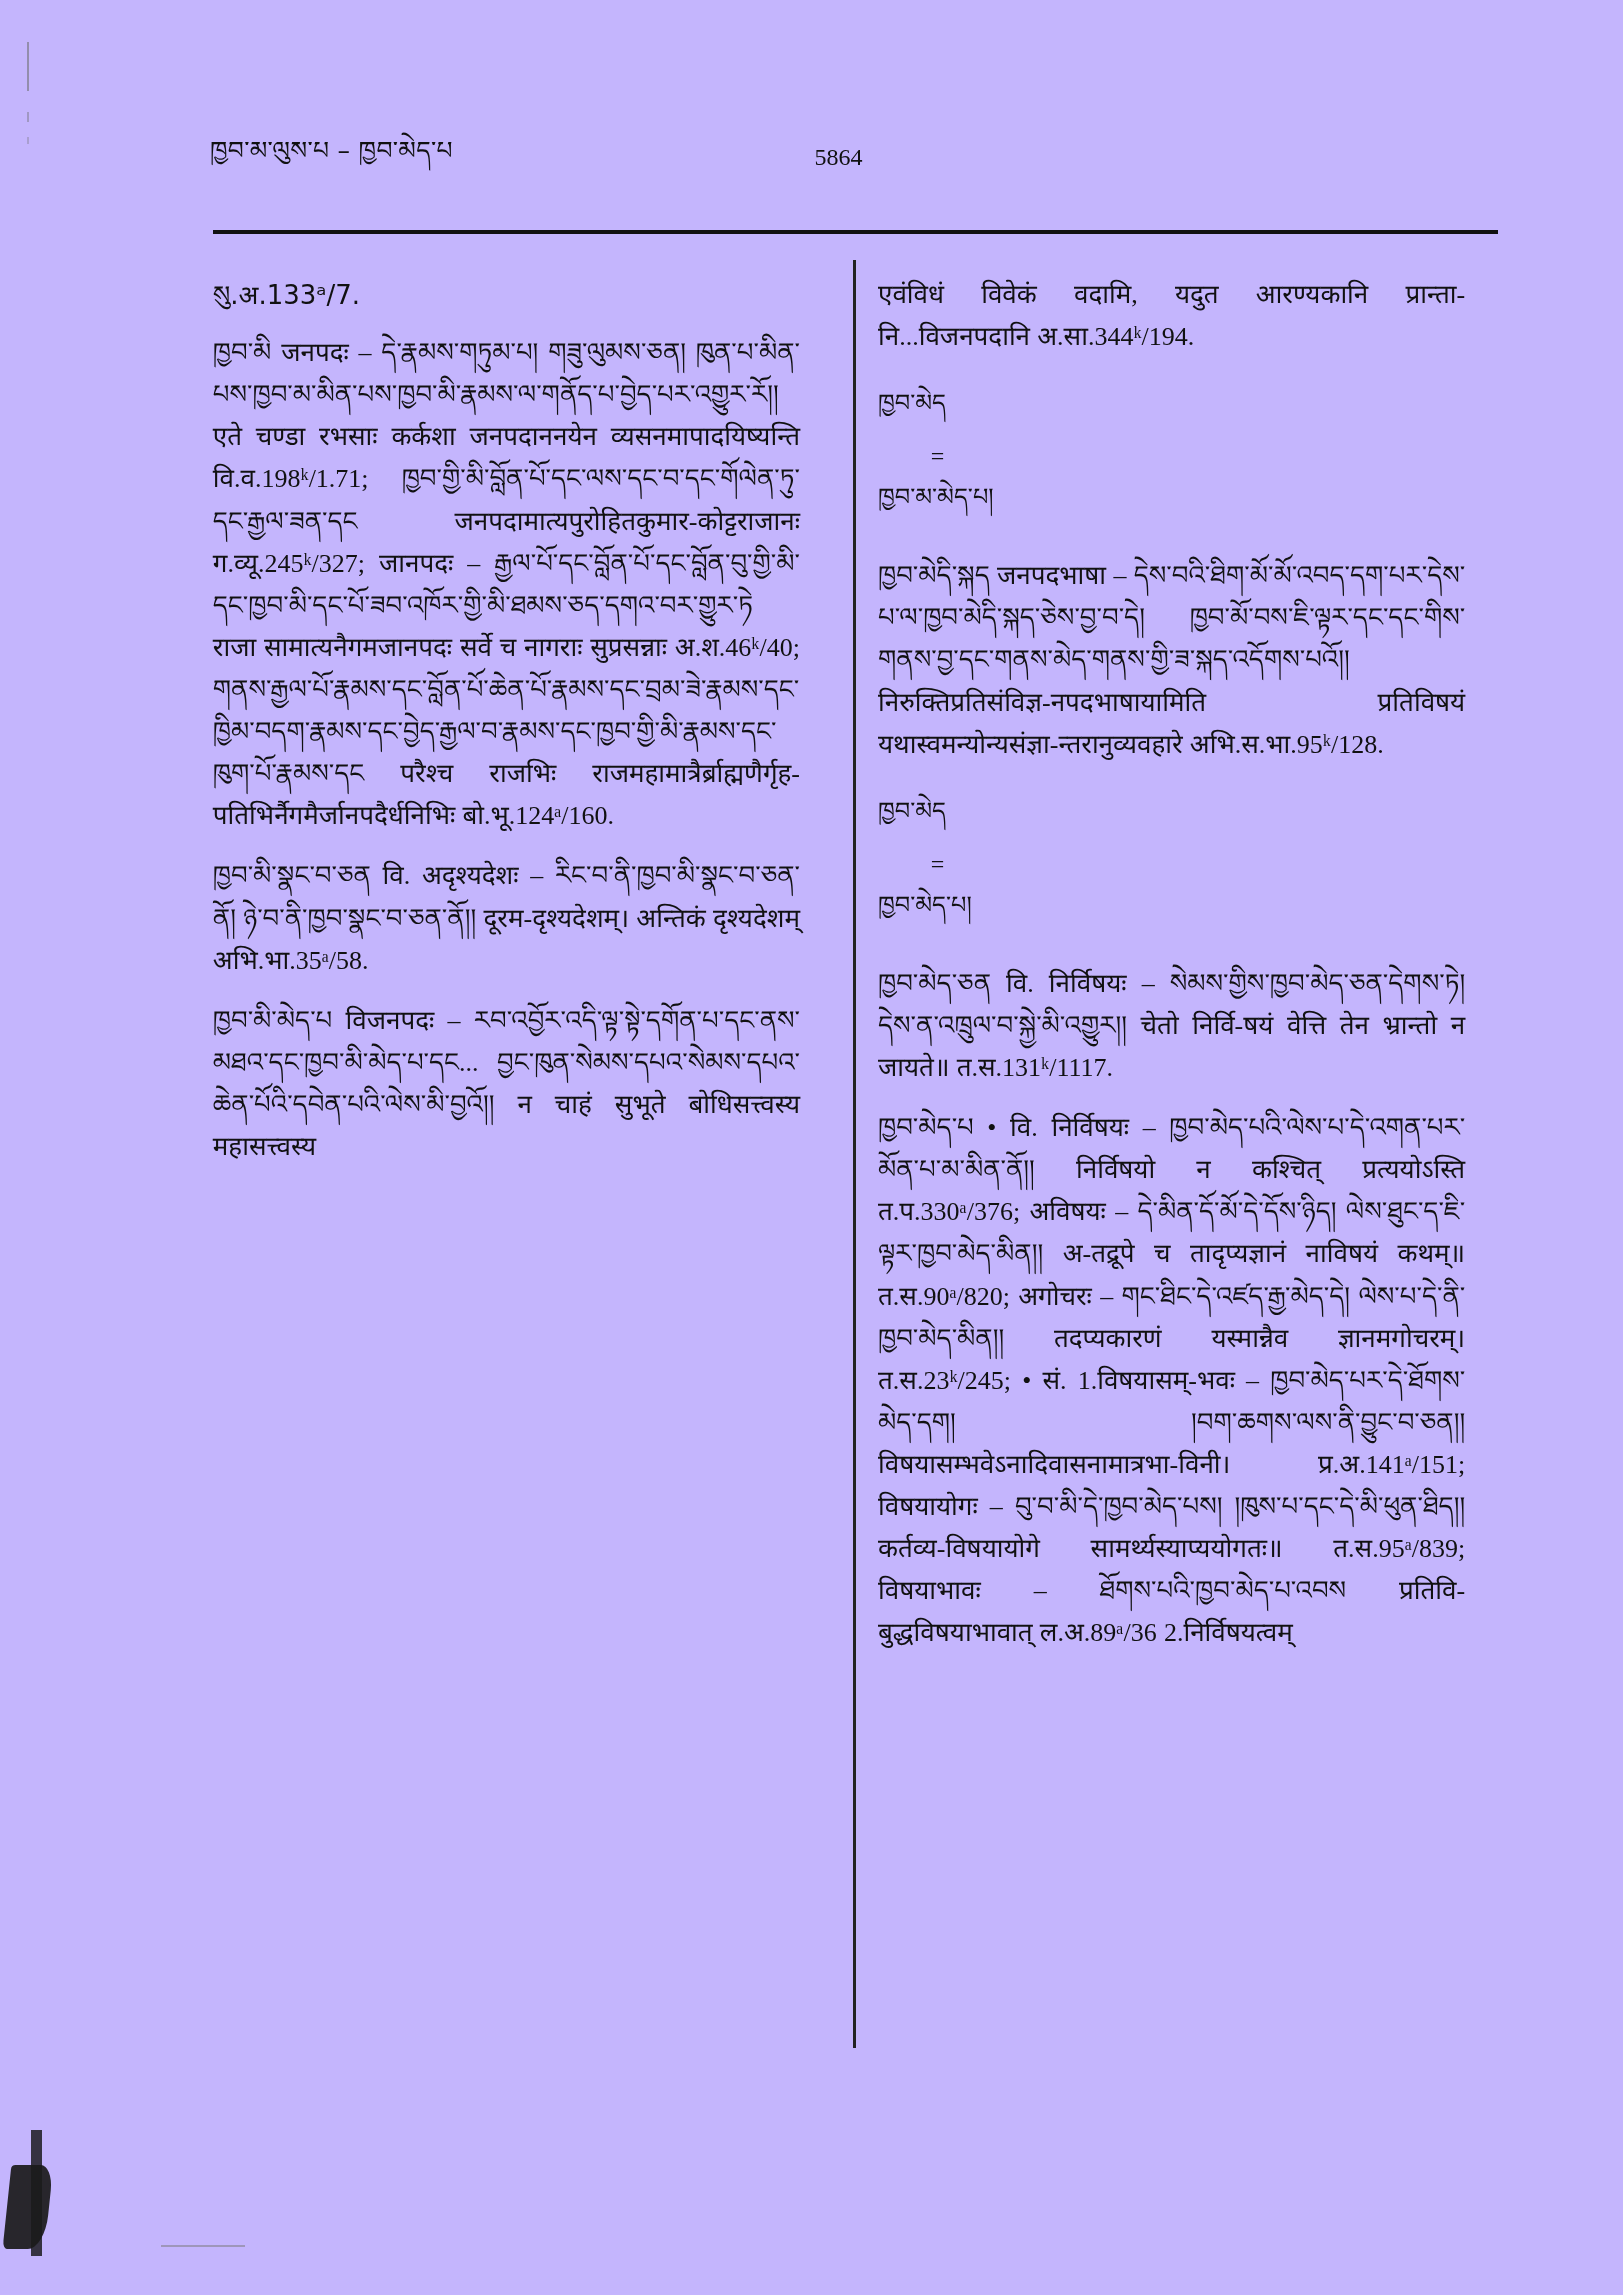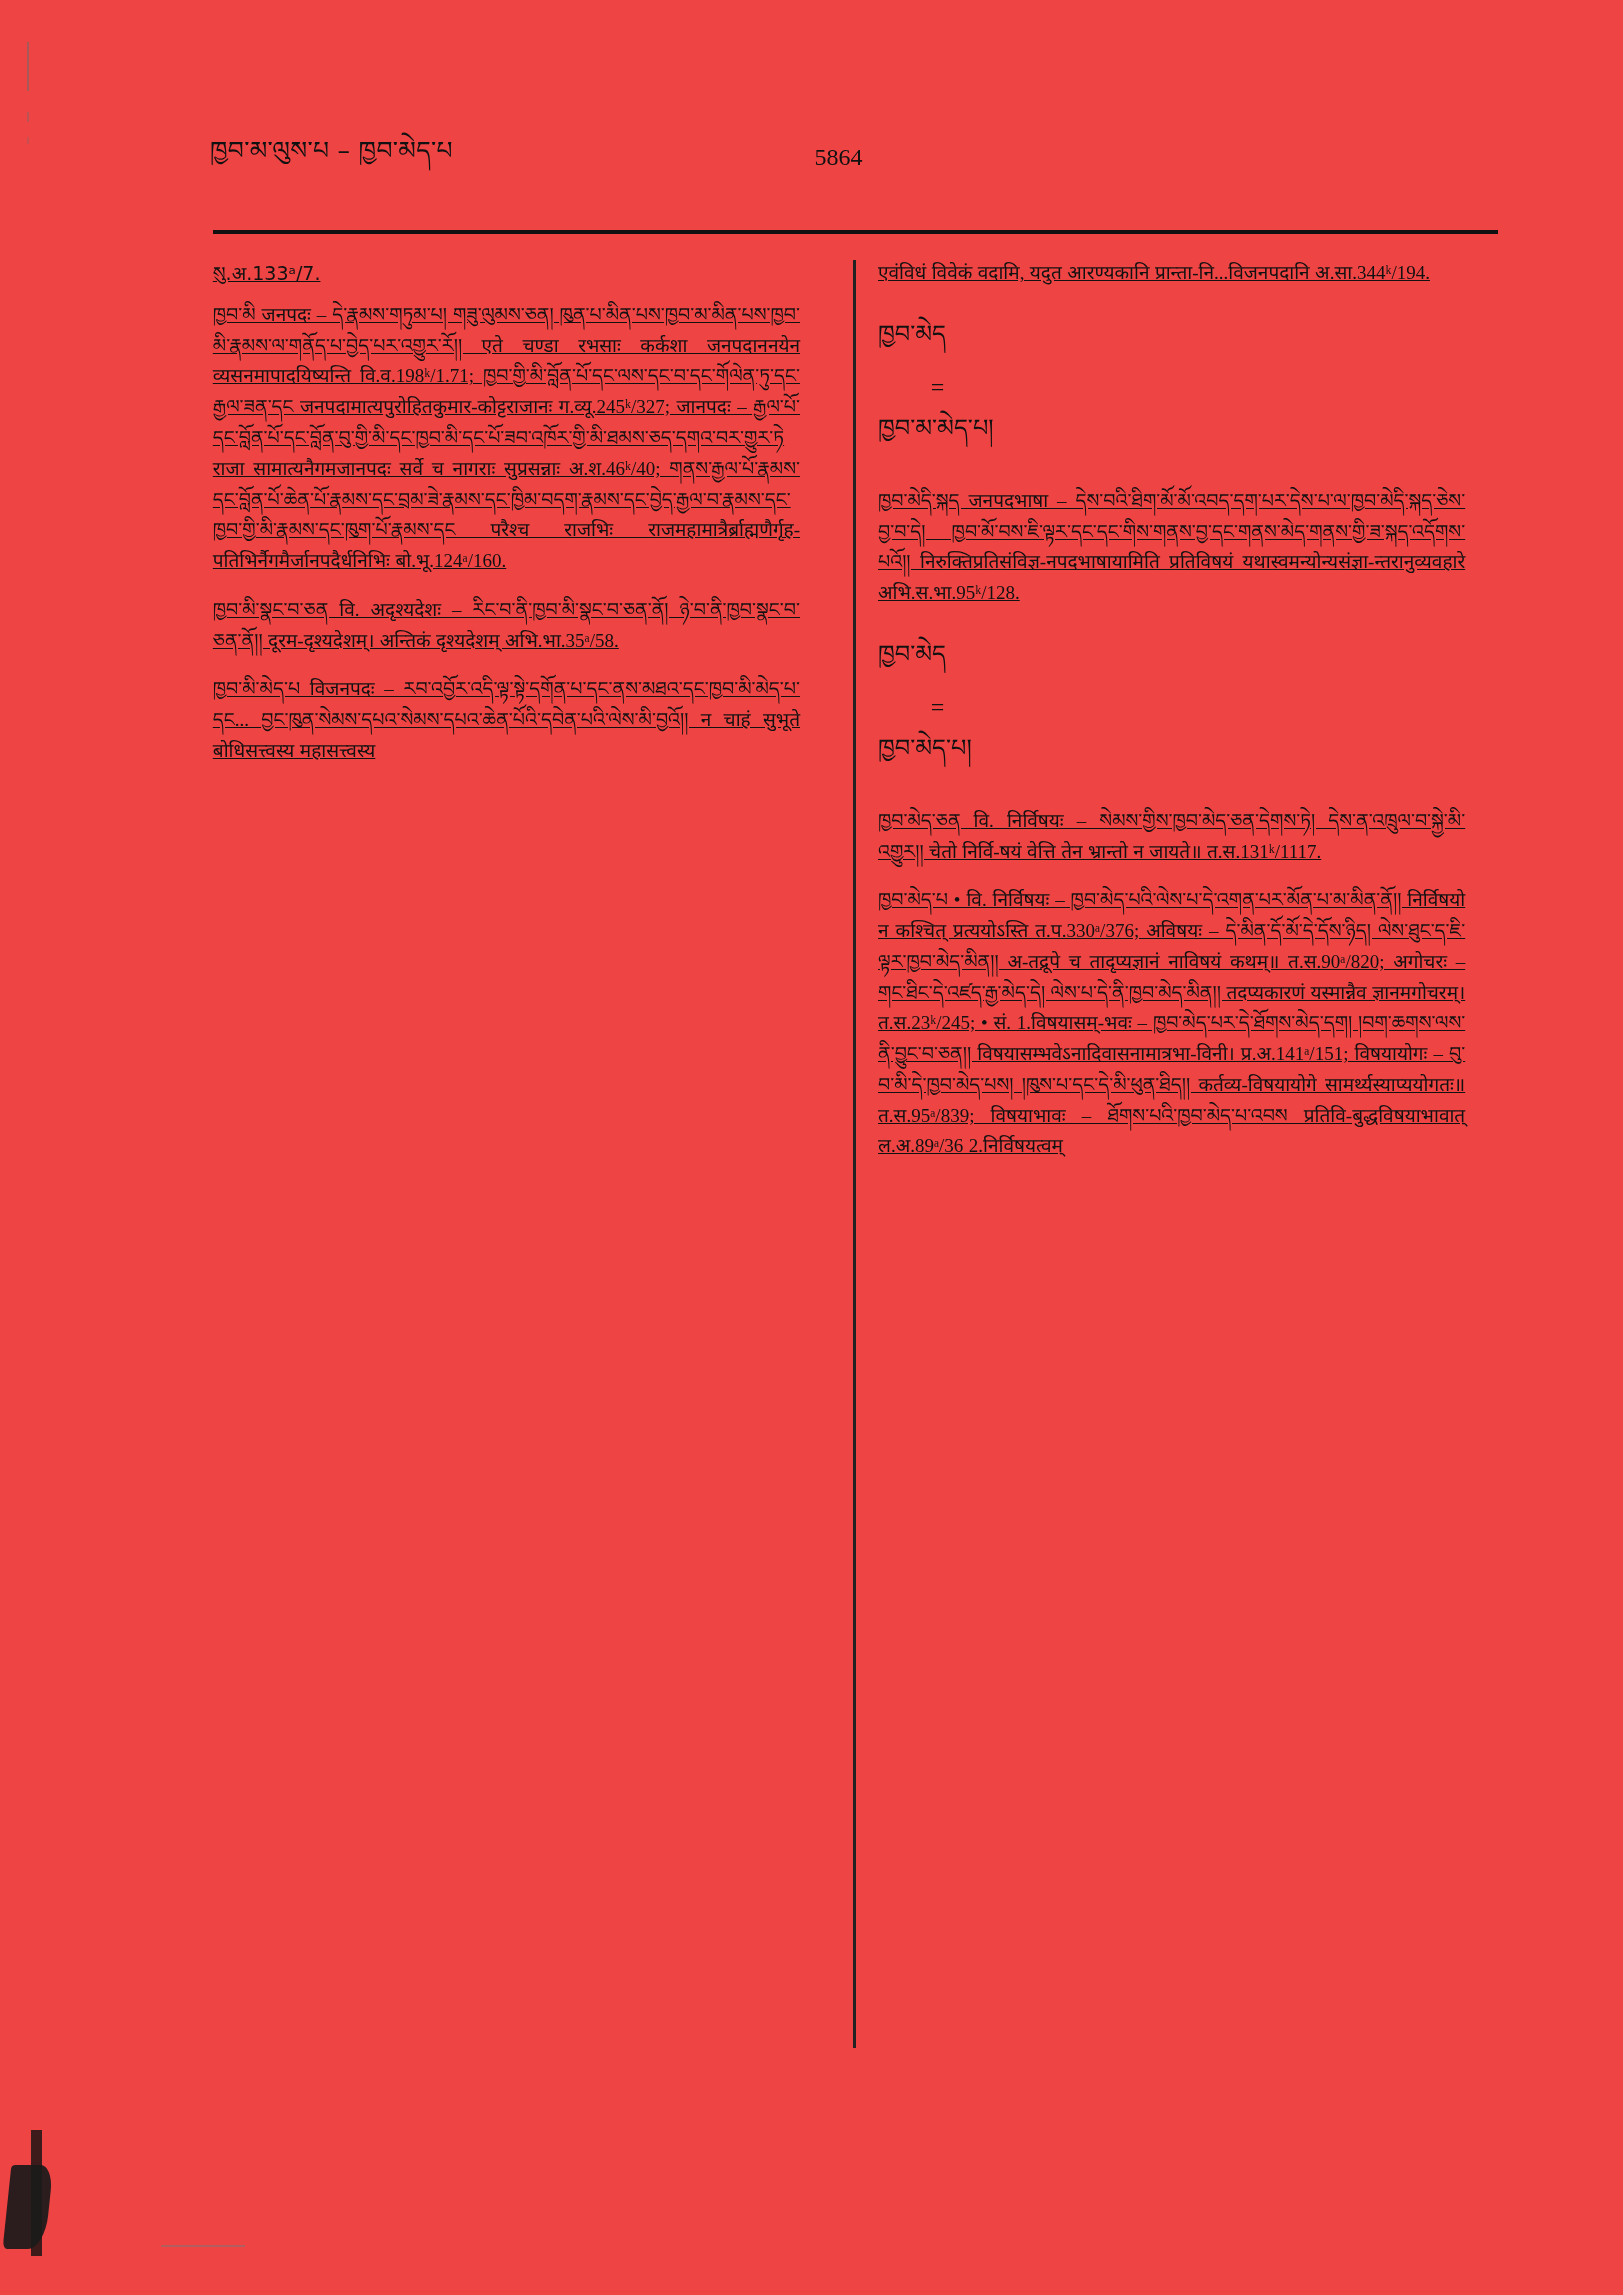--- a/index.html
+++ b/index.html
@@ -13,21 +13,21 @@
     font-family: "Liberation Serif", serif;
     color: #111;
     position: relative;
     overflow: hidden;
   }
   .page {
     position: absolute;
     left: 0; top: 0;
     width: 1624px;
     height: 2295px;
-    background: #ef4444;
+    background: #c4b5fd;
   }
   
   .edge-mark {
     position: absolute;
     background: #6b6b6b;
   }
   .edge-dash-top { left: 26.5px; top: 42px; width: 2.1px; height: 49px; opacity: .55; }
   .edge-dot-1 { left: 26.5px; top: 112px; width: 2.1px; height: 9.8px; opacity: .4; }
   .edge-dot-2 { left: 26.5px; top: 137px; width: 2.1px; height: 7px; opacity: .3; }
   .edge-blob {
@@ -103,27 +103,26 @@
   .divider {
     position: absolute;
     left: 853px;
     top: 260px;
     width: 2.8px;
     height: 1788px;
     background: #222;
   }
 
   p.entry {
-    margin: 0 0 18px 0;
-    font-size: 19px;
+    margin: 16px 0 18px 0;
+    font-size: 26px;
     line-height: 1.62;
     text-align: justify;
     text-justify: inter-word;
     word-spacing: 0.7px;
-    text-decoration: underline;
   }
   p.entry.tight { margin-bottom: 11.2px; }
   .dev {
     font-family: "DejaVu Sans", sans-serif;
     font-size: 24.4px;
   }
   .eqrow {
     display: flex;
     align-items: baseline;
     margin: 0 0 18px 0;

